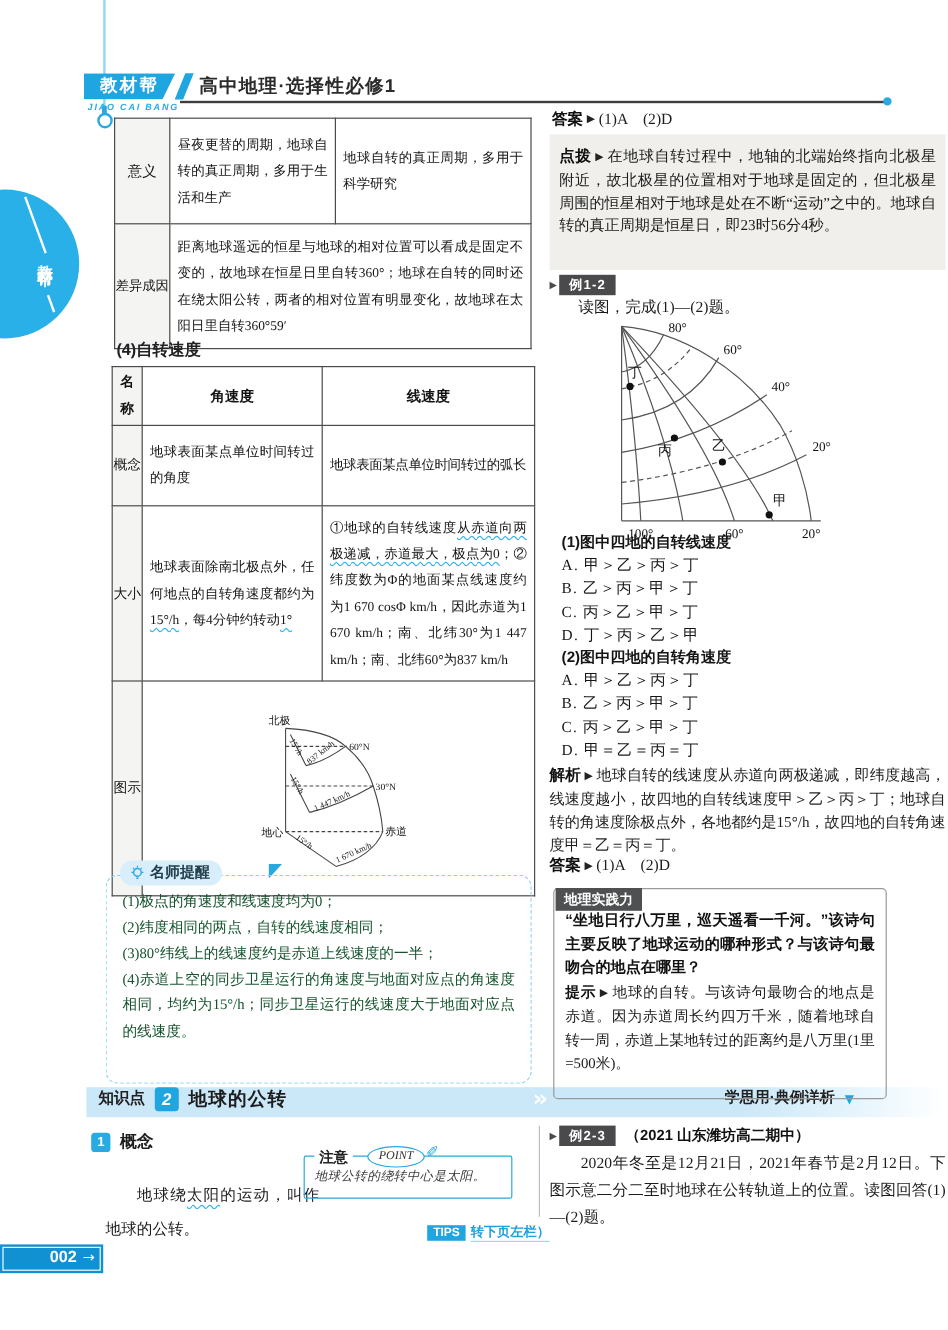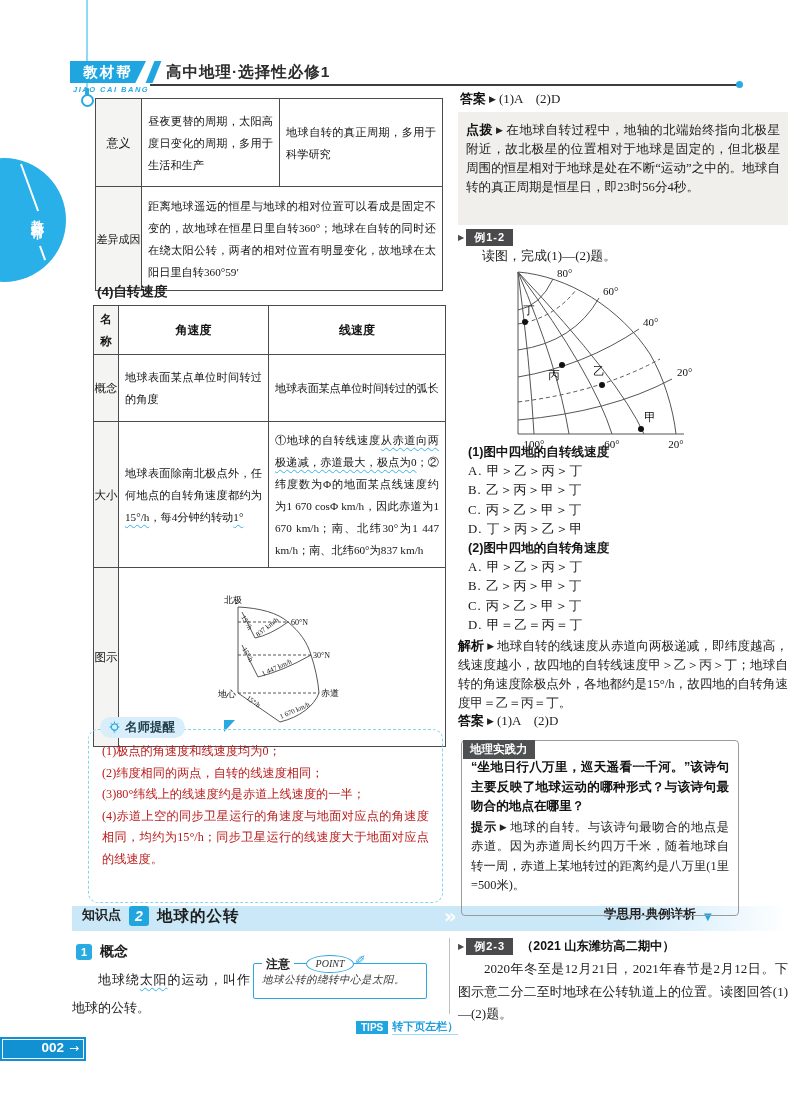--- a/index.html
+++ b/index.html
@@ -45,42 +45,42 @@
 
   .h4{left:97px;top:283px;font-weight:bold;font-size:13.5px;color:#222;}
 
   
   .tip-pill{left:100px;top:717px;height:21px;display:flex;align-items:center;background:#d8eefb;
             border-radius:11px;padding:0 10px 0 8px;z-index:2;}
   .tip-pill span{font-family:"Liberation Sans",sans-serif;font-weight:bold;font-size:12.5px;color:#23404f;margin-left:4px;}
   .tip-fold{left:224px;top:720px;width:0;height:0;border-left:11px solid #2aa8e0;border-bottom:12px solid transparent;}
   .tip-box{left:88px;top:729px;width:355px;height:174px;border:1.3px dashed #86d3f3;border-radius:10px;
            padding:11px 13px;box-sizing:border-box;}
-  .tip-box div{font-size:12.2px;line-height:21.5px;text-align:justify;text-justify:inter-character;color:#b91c1c;}
+  .tip-box div{font-size:12.2px;line-height:21.5px;text-align:justify;text-justify:inter-character;color:#14532d;}
 
   
   .band{left:72px;top:906px;width:716px;height:25px;display:flex;
         background:linear-gradient(90deg,#cbe8f8 0%,#cbe8f8 76%,#e7f5fd 90%,#ffffff 100%);}
   .band-kp{font-family:"Liberation Sans",sans-serif;font-weight:bold;font-size:13px;color:#222;margin-left:10px;}
   .band-num{width:20px;height:20px;background:#1fa6e0;border-radius:3px;color:#fff;text-align:center;
             line-height:20px;font-weight:bold;font-style:italic;font-size:14px;margin:0 8px;
             font-family:"Liberation Sans",sans-serif;}
   .band-title{font-family:"Liberation Sans",sans-serif;font-weight:bold;font-size:15.5px;color:#1d1d1d;letter-spacing:1px;}
   .band-chev{position:absolute;left:372px;color:#fff;font-weight:bold;font-size:19px;letter-spacing:-3px;
              font-family:"DejaVu Sans",sans-serif;top:-1px;}
   .band-right{position:absolute;left:532px;font-family:"Liberation Sans",sans-serif;font-weight:bold;
               font-size:12.5px;color:#222;}
   .band-tri{position:absolute;left:632px;color:#1fa6e0;font-size:10px;top:5px;font-family:"DejaVu Sans",sans-serif;}
 
   
   .c-num{left:76px;top:944px;width:16px;height:16px;background:#29abe2;border-radius:3px;color:#fff;
          text-align:center;line-height:16px;font-weight:bold;font-size:11px;font-family:"Liberation Sans",sans-serif;}
   .c-head{left:100px;top:943px;font-weight:bold;font-size:14px;color:#1d1d1d;}
   .c-text{left:72px;top:966px;width:178px;font-size:13px;line-height:28px;text-indent:2em;
-          text-align:justify;text-justify:inter-character;margin:0;}
+          text-align:justify;text-justify:inter-character;margin:16px;}
 
   
   .note-box{left:253px;top:963px;width:172px;height:34px;border:1.2px solid #2aa8e0;border-radius:2px;}
   .note-label{position:absolute;left:8px;top:-8px;background:#fff;padding:0 4px;font-weight:bold;
               font-size:12px;color:#222;font-family:"Liberation Sans",sans-serif;}
   .note-oval{position:absolute;left:52px;top:-9px;width:46px;height:16px;border:1.2px solid #2aa8e0;
              border-radius:50%;background:#fff;text-align:center;line-height:16px;font-style:italic;
              font-size:10px;color:#333;}
   .note-pencil{position:absolute;left:101px;top:-11px;color:#2aa8e0;font-size:13px;font-family:"DejaVu Sans",sans-serif;}
   .note-text{position:absolute;left:8px;top:9px;font-style:italic;font-size:10.5px;color:#3a3a3a;letter-spacing:.5px;}
@@ -151,21 +151,21 @@
 
   <table class="abs t1">
     <colgroup>
         <col style="width:46px">
         <col style="width:138px">
         <col style="width:163px">
       </colgroup>
     <tbody>
         <tr>
       <td class="lbl" style="font-size:12px">意义</td>
-      <td style="height:79px">昼夜更替的周期，太阳高度日变化的周期，多用于生活和生产</td>
+      <td style="height:79px">昼夜更替的周期，地球自转的真正周期，多用于生活和生产</td>
       <td>地球自转的真正周期，多用于科学研究</td>
     </tr>
     <tr>
       <td class="lbl" style="font-size:11px">差异成因</td>
       <td colspan="2" style="height:95px">距离地球遥远的恒星与地球的相对位置可以看成是固定不变的，故地球在恒星日里自转360°；地球在自转的同时还在绕太阳公转，两者的相对位置有明显变化，故地球在太阳日里自转360°59′</td>
     </tr>
   </tbody>
     </table>
 
   <div class="abs h4 sans">(4)自转速度</div>

